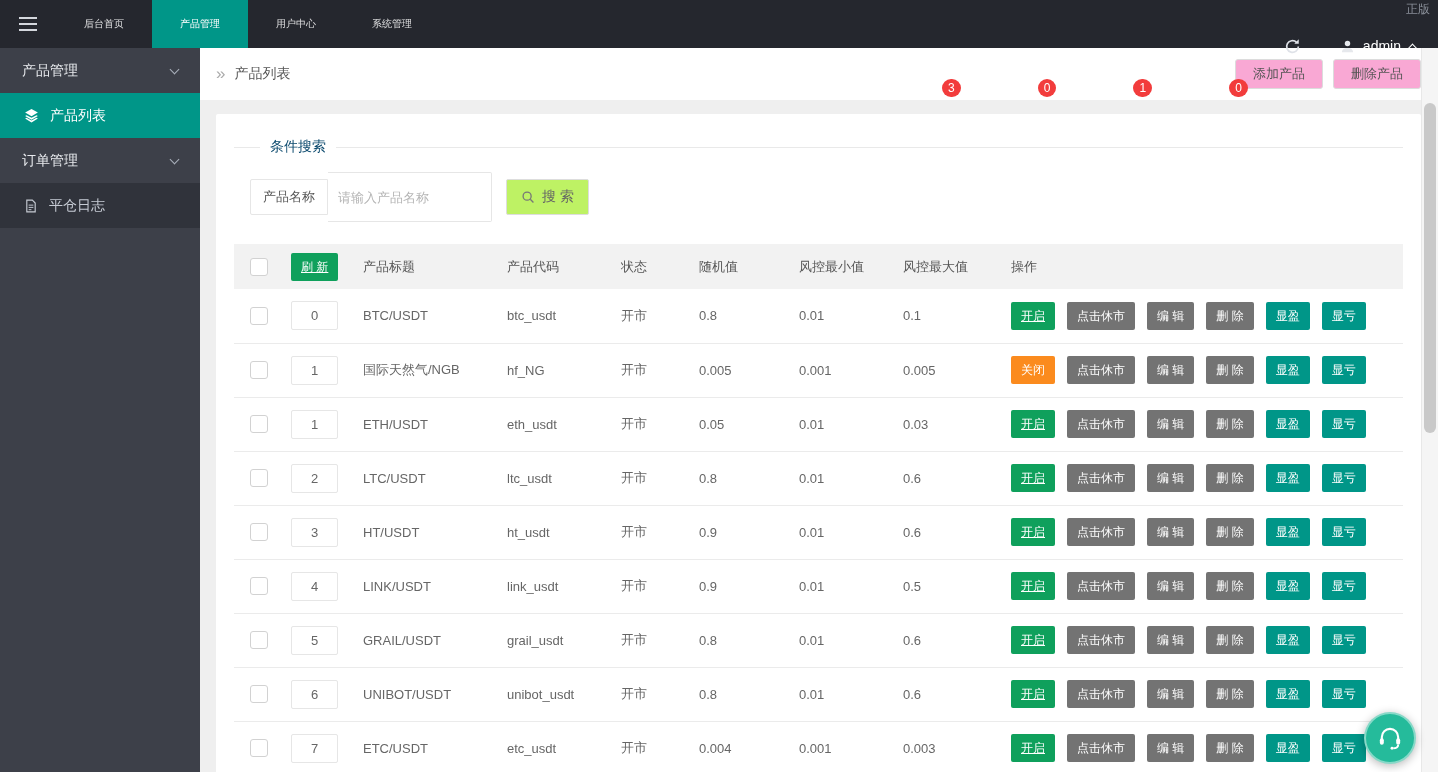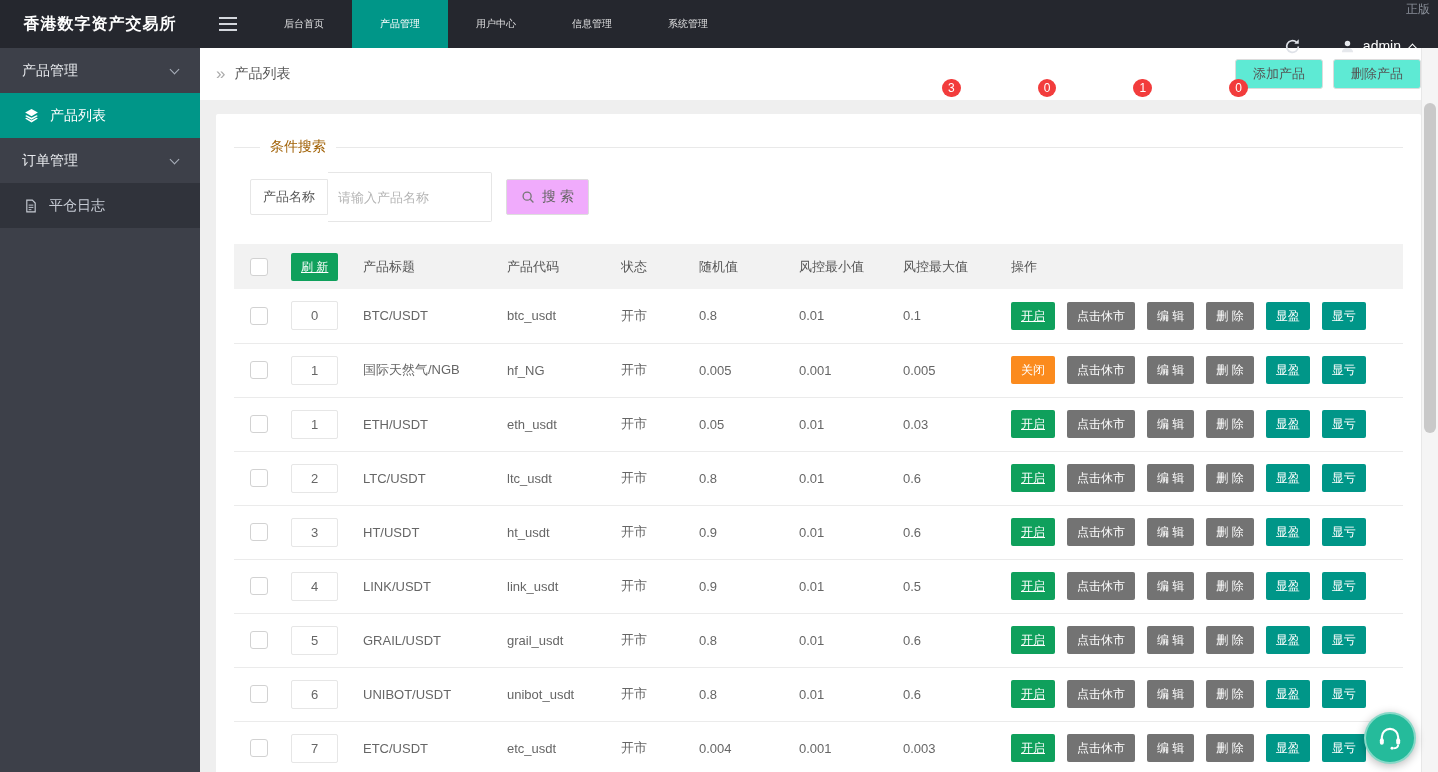--- a/index.html
+++ b/index.html
@@ -63,42 +63,42 @@
   .side-item.active { background: #009688; color: #fff; }
   .side-icon { display: flex; }
 
   
   .main { position: absolute; top: 48px; left: 200px; right: 0; bottom: 0; background: #efefef; }
   .crumb { height: 52px; background: #fff; display: flex; align-items: center; padding: 0 17px 0 16px; }
   .crumb-icon { color: #aaa; font-size: 17px; margin-right: 9px; }
   .crumb-title { color: #555; font-size: 14px; }
   .crumb-actions { margin-left: auto; display: flex; }
   .btn-plain {
-    height: 30px; padding: 0 17px; margin-left: 10px; background: #5eead4;
+    height: 30px; padding: 0 17px; margin-left: 10px; background: #f9a8d4;
     border: 1px solid #dcdcdc; border-radius: 3px; color: #555; font-size: 13px; cursor: pointer;
     font-family: inherit;
   }
 
   .card { margin: 14px 17px 0 16px; background: #fff; border-radius: 2px; padding: 16px 18px 0; min-height: 720px; }
 
   fieldset.field { border: none; border-top: 1px solid #e9e9e9; margin-top: 8px; }
-  fieldset.field legend { margin-left: 26px; padding: 0 10px; font-size: 14px; color: #a16207; }
+  fieldset.field legend { margin-left: 26px; padding: 0 10px; font-size: 14px; color: #0c4a6e; }
 
   .form-row { display: flex; align-items: center; margin: 16px 0 22px 16px; }
   .label-box {
     height: 36px; line-height: 34px; padding: 0 12px; background: #fff;
     border: 1px solid #e6e6e6; border-radius: 2px 0 0 2px; font-size: 13px; color: #555;
   }
   .search-input {
     height: 50px; width: 164px; padding: 0 10px; border: 1px solid #e6e6e6; border-left: none;
     border-radius: 0 2px 2px 0; font-size: 13px; color: #666; outline: none; font-family: inherit;
   }
   .search-input::placeholder { color: #b5b5b5; }
   .search-btn {
-    margin-left: 14px; height: 36px; padding: 0 14px; background: #f0abfc; border: 1px solid #ddd;
+    margin-left: 14px; height: 36px; padding: 0 14px; background: #bef264; border: 1px solid #ddd;
     border-radius: 2px; color: #666; font-size: 14px; display: flex; align-items: center; gap: 7px;
     cursor: pointer; font-family: inherit;
   }
   .sicon { display: flex; color: #777; }
 
   
   table.grid { width: 100%; border-collapse: collapse; table-layout: fixed; font-size: 13px; color: #666; }
   thead tr { background: #f2f2f2; height: 45px; }
   th { text-align: left; font-weight: normal; color: #555; font-size: 13px; padding-left: 8px; }
   tbody tr { height: 54px; border-bottom: 1px solid #ebebeb; }
@@ -133,29 +133,27 @@
     position: absolute; right: 22px; bottom: 8px; width: 52px; height: 52px; border-radius: 50%;
     background: #25bb9b; border: 2px solid rgba(255,255,255,.45);
     box-shadow: 0 2px 10px rgba(0,0,0,.28); display: flex; align-items: center; justify-content: center;
     cursor: pointer; z-index: 50;
   }
 </style>
 </head>
 <body>
 
 <div class="topbar">
-  <div class="logo">香港数字资产交易所</div>
   <div class="hamburger">
     <span class="bars"></span>
   </div>
   <nav class="top-nav" id="top-nav">
       <div class="nav-item">后台首页</div>
       <div class="nav-item active">产品管理</div>
       <div class="nav-item">用户中心</div>
-      <div class="nav-item">信息管理</div>
       <div class="nav-item">系统管理</div>
     </nav>
   <div class="top-right">
     <div class="top-right" id="top-stats" style="margin-left:0;">
         <div class="stat-cell">
           <span>在线人数</span>
           <span class="badge">3</span>
         </div>
         <div class="stat-cell">
           <span>充值</span>

